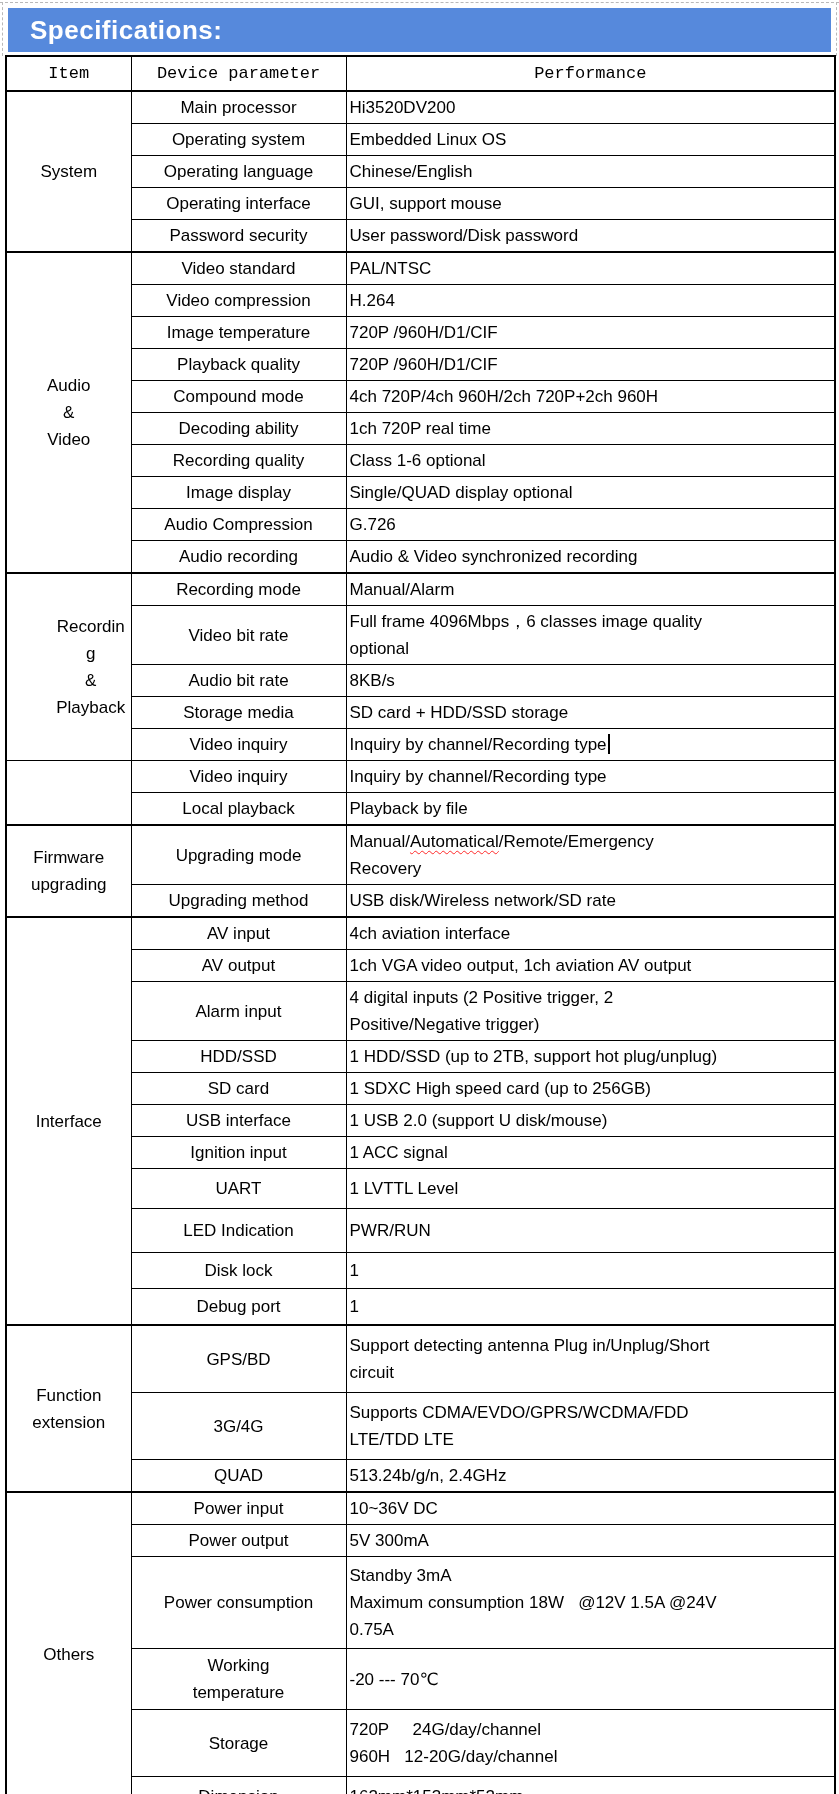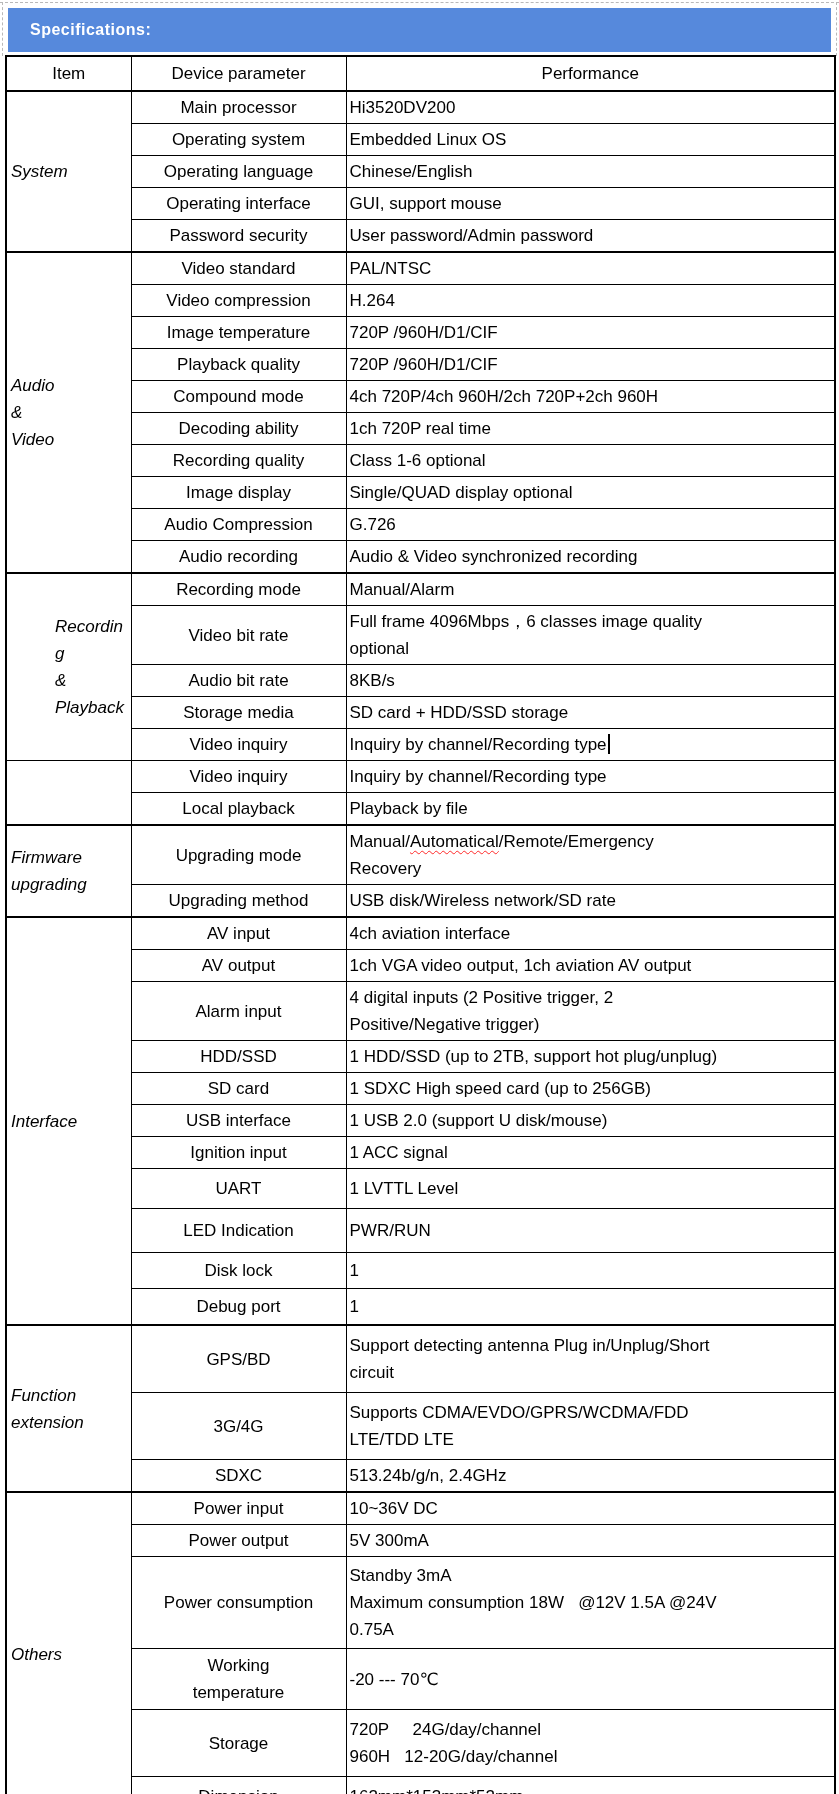--- a/index.html
+++ b/index.html
@@ -19,21 +19,21 @@
   }
   
   .boundary-top{position:absolute;top:2px;left:0;width:839px;height:0;border-top:1px dashed #b9b9b9;}
   .boundary-left{position:absolute;top:2px;left:2px;height:54px;width:0;border-left:1px dashed #b9b9b9;}
   .boundary-right{position:absolute;top:2px;right:2px;height:54px;width:0;border-right:1px dashed #b9b9b9;}
 
   .title-bar{
     margin:8px 8px 3px 8px;
     background:var(--header-bg);
     color:var(--header-text);
-    font-size:16px;
+    font-size:26px;
     font-weight:bold;
     line-height:30px;
     padding:7px 10px 7px 22px;
     letter-spacing:0.5px;
   }
 
   table.spec{
     border-collapse:collapse;
     table-layout:fixed;
     width:829px;
@@ -52,29 +52,30 @@
     padding:2px 4px;
     font-weight:normal;
     word-wrap:break-word;
   }
   thead th{
     border-top:2px solid var(--border);
     border-bottom:2px solid var(--border);
     text-align:center;
     height:31px;
     padding:1px 4px;
+    font-family:Liberation Mono, monospace;
   }
   
   tbody tr:first-child th, tbody tr:first-child td{border-top:2px solid var(--border);margin-top:32px;}
   
   tbody.continuation tr:first-child td{border-top:1px solid var(--border);}
   tbody.continuation td.item-cell{border-top:none;}
   td.item-cell.no-bottom{border-bottom:none;padding-left:48px;}
 
-  td.item-cell{white-space:pre-wrap;font-style:italic;}
+  td.item-cell{text-align:center;white-space:pre-wrap;}
   td.param-cell{text-align:center;white-space:pre-wrap;}
   td.value-cell{text-align:left;padding-left:3px;white-space:pre-wrap;}
 
   
   tbody[data-group="interface"] tr:nth-child(8) td.param-cell,
   tbody[data-group="interface"] tr:nth-child(8) td.value-cell{padding-top:6px;padding-bottom:6px;}
   tbody[data-group="interface"] tr:nth-child(9) td.param-cell,
   tbody[data-group="interface"] tr:nth-child(9) td.value-cell{padding-top:8px;padding-bottom:8px;}
   tbody[data-group="interface"] tr:nth-child(10) td.param-cell,
   tbody[data-group="interface"] tr:nth-child(10) td.value-cell,
@@ -142,21 +143,21 @@
       <tr>
         <td class="param-cell">Operating language</td>
         <td class="value-cell"><span>Chinese/English</span></td>
       </tr>
       <tr>
         <td class="param-cell">Operating interface</td>
         <td class="value-cell"><span>GUI, support mouse</span></td>
       </tr>
       <tr>
         <td class="param-cell">Password security</td>
-        <td class="value-cell"><span>User password/Admin password</span></td>
+        <td class="value-cell"><span>User password/Disk password</span></td>
       </tr>
     </tbody>
     <tbody data-group="audio-video">
       <tr>
         <td class="item-cell" rowspan="10">Audio
 &amp;
 Video</td>
         <td class="param-cell">Video standard</td>
         <td class="value-cell"><span>PAL/NTSC</span></td>
       </tr>
@@ -302,21 +303,21 @@
         <td class="param-cell">GPS/BD</td>
         <td class="value-cell"><span>Support detecting antenna Plug in/Unplug/Short
 circuit</span></td>
       </tr>
       <tr>
         <td class="param-cell">3G/4G</td>
         <td class="value-cell"><span>Supports CDMA/EVDO/GPRS/WCDMA/FDD
 LTE/TDD LTE</span></td>
       </tr>
       <tr>
-        <td class="param-cell">SDXC</td>
+        <td class="param-cell">QUAD</td>
         <td class="value-cell"><span>513.24b/g/n, 2.4GHz</span></td>
       </tr>
     </tbody>
     <tbody data-group="others">
       <tr>
         <td class="item-cell" rowspan="6">Others</td>
         <td class="param-cell">Power input</td>
         <td class="value-cell"><span>10~36V DC</span></td>
       </tr>
       <tr>

